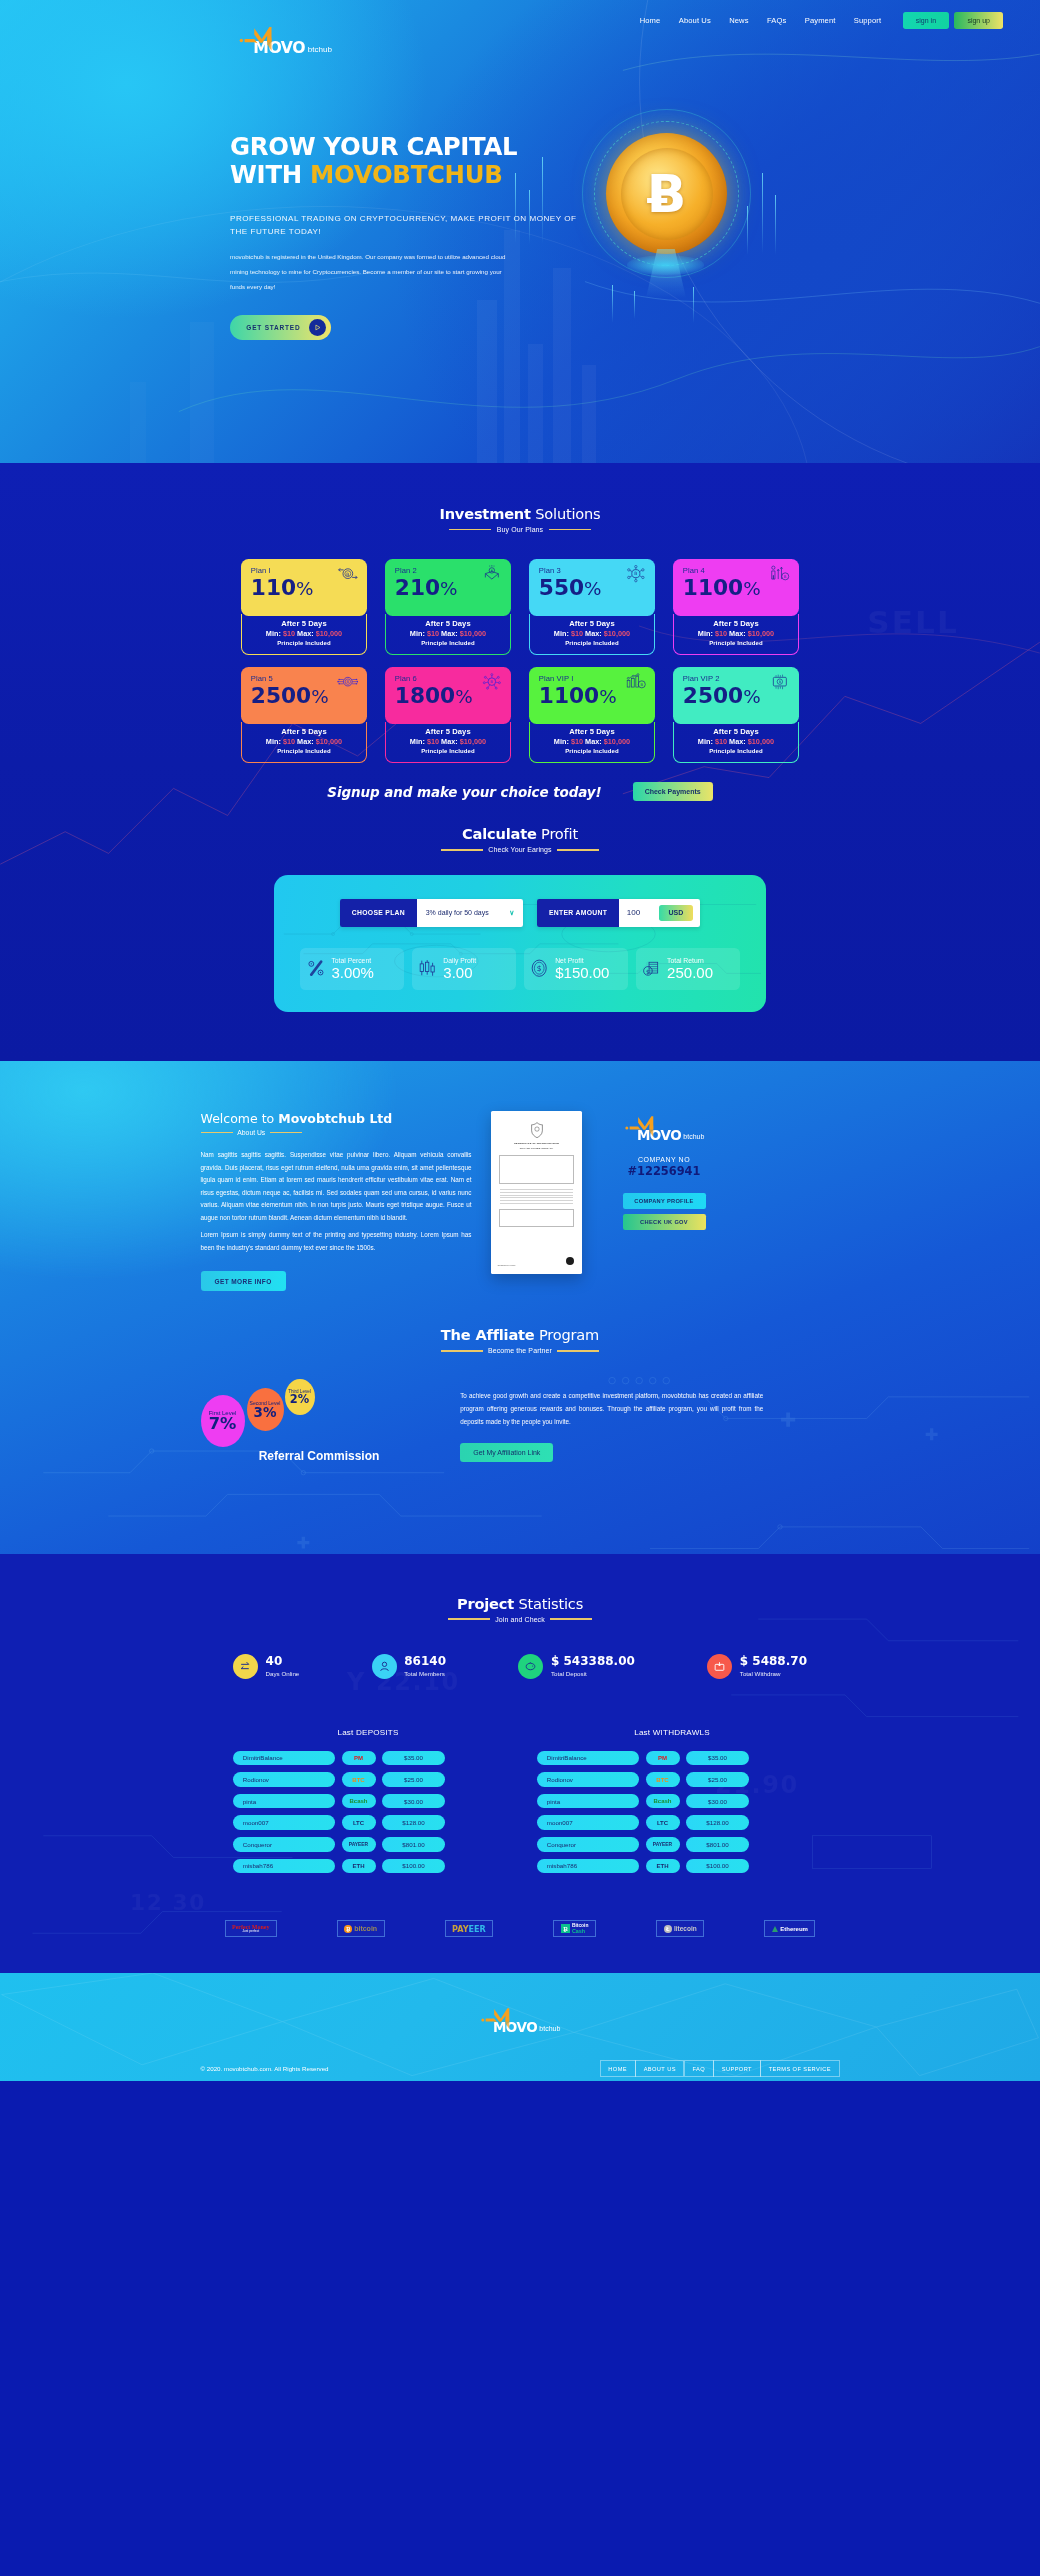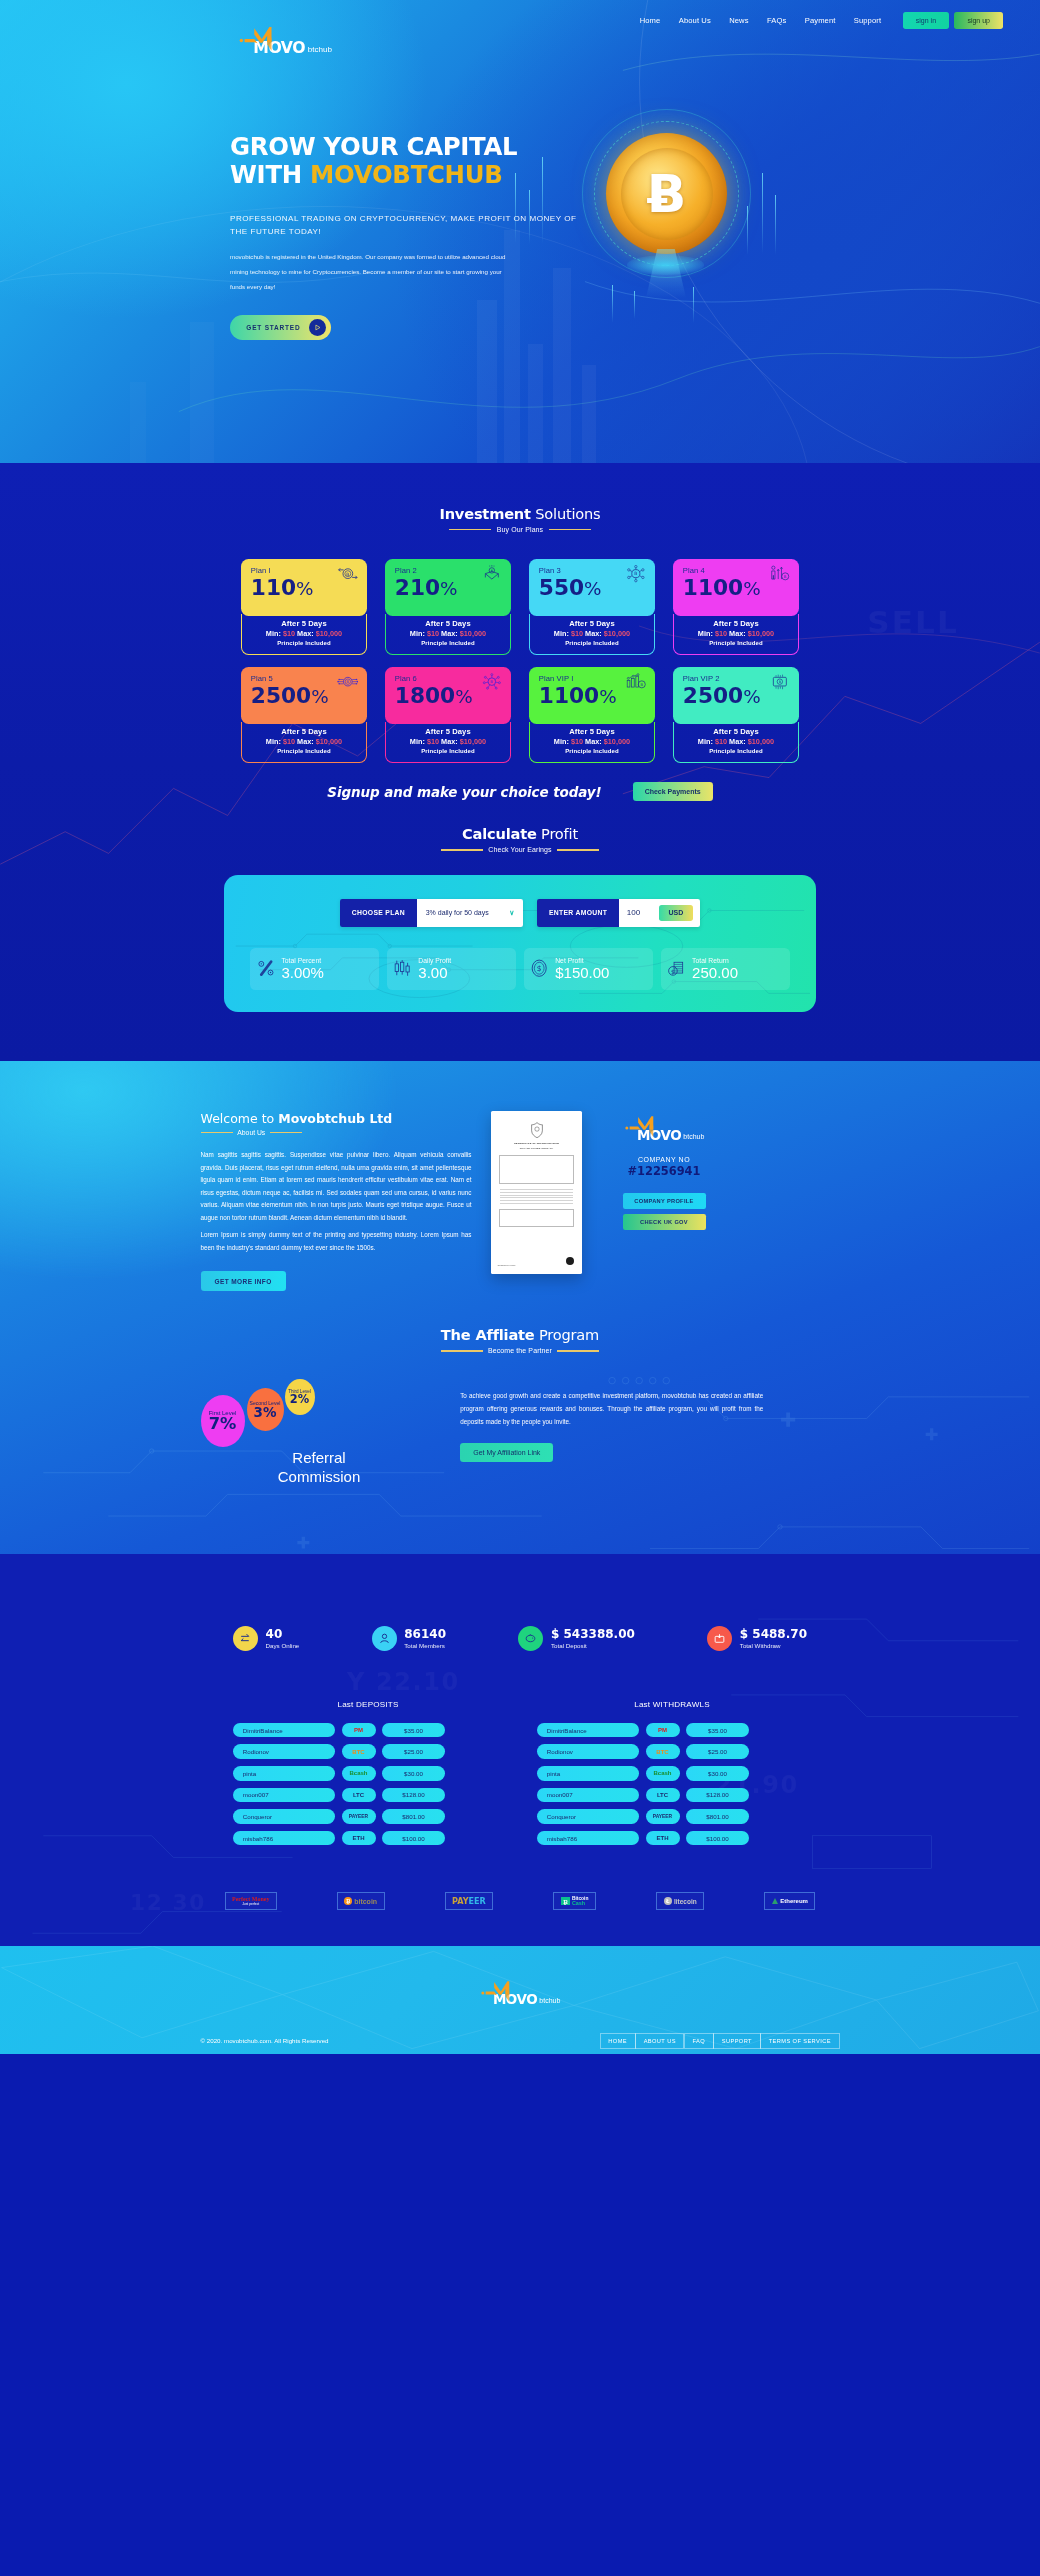--- a/index.html
+++ b/index.html
@@ -212,21 +212,21 @@
   .btn-checkpay{
     background:linear-gradient(90deg,#2ad6a8,#eae468);
     color:#16306b;border:none;border-radius:3.3px;padding:6px 12px;
     font-size:7px;font-weight:700;cursor:pointer;
     font-family:"Liberation Sans",sans-serif;
   }
 
   
   .calc-head{position:relative;z-index:5;margin-top:24px;}
   .calc-panel{
-    position:relative;z-index:5;width:592px;margin:21.7px auto 0;
+    position:relative;z-index:5;width:492px;margin:21.7px auto 0;
     border-radius:14px;padding:24px 26px 21.7px;
     background:linear-gradient(100deg,#21c8f0 0%,#1fd0e2 40%,#20dfc2 72%,#22e3ac 100%);
     overflow:hidden;
   }
   .circuit{position:absolute;inset:0;opacity:.25;pointer-events:none;}
   .calc-inputs{display:flex;gap:14px;position:relative;z-index:3;justify-content:center;}
   .calc-field{display:flex;border-radius:2.2px;overflow:hidden;box-shadow:0 1.1px 4.3px rgba(0,0,0,.12);}
   .calc-label{
     background:#1421a8;color:#fff;font-size:6.8px;font-weight:700;letter-spacing:0.3px;
     padding:7px 12px;display:flex;align-items:center;white-space:nowrap;
@@ -317,21 +317,21 @@
   .aff-row{position:relative;z-index:5;width:639px;margin:20.6px auto 0;display:flex;gap:21.7px;align-items:flex-start;}
   .aff-left{width:238px;position:relative;height:114px;}
   .bubble{
     position:absolute;border-radius:50%;display:flex;flex-direction:column;
     align-items:center;justify-content:center;color:#12207e;
   }
   .bubble .lv{font-size:6px;font-weight:400;}
   .bubble .pc{font-family:"DejaVu Sans",sans-serif;font-weight:700;line-height:1;}
   .ref-com{
     position:absolute;left:56px;top:74px;width:125px;text-align:center;
-    font-size:15px;color:#fff;line-height:1.25;
+    font-size:12px;color:#fff;line-height:1.25;font-weight:bold;
   }
   .aff-right{width:303px;padding-top:15px;}
   .aff-right p{font-size:6.3px;line-height:2.05;color:#fff;text-align:justify;}
   .btn-aff{
     margin-top:14px;background:linear-gradient(90deg,#2bd3b0,#2ee0b4);
     color:#15306b;border:none;border-radius:3.3px;padding:6px 13px;
     font-size:7px;cursor:pointer;font-family:"Liberation Sans",sans-serif;
   }
 
   
@@ -940,20 +940,28 @@
       <g stroke="#7fd8ff" stroke-width="1" fill="none">
         <path d="M1400 120 L1600 120 L1640 160 L1880 160"></path>
         <path d="M1350 260 L1560 260 L1600 300 L1880 300"></path>
         <path d="M80 520 L280 520 L320 560 L540 560"></path>
         <path d="M60 700 L260 700 L300 660 L520 660"></path>
         <rect x="1500" y="520" width="220" height="60"></rect>
         <rect x="200" y="840" width="160" height="50"></rect>
       </g>
     </svg>
 
+    <div class="sec-title">
+      <h2><b>Project</b><span> Statistics</span></h2>
+      <div class="sec-sub">
+        <span class="line"></span>
+        <span class="txt">Join and Check</span>
+        <span class="line"></span>
+      </div>
+    </div>
 
     <div class="stats-row">
       <div class="stat">
         <span class="circ" style="background:#f2d64b">
           <svg width="13" height="13" viewBox="0 0 24 24">
               <path d="M4 8 L18 8 M18 8 L14 4 M4 16 L18 16 M4 16 L8 12" stroke="#1a2c8f" stroke-width="1.8" fill="none"></path>
             </svg>
         </span>
         <span>
           <span class="num" style="display:block">40</span>

